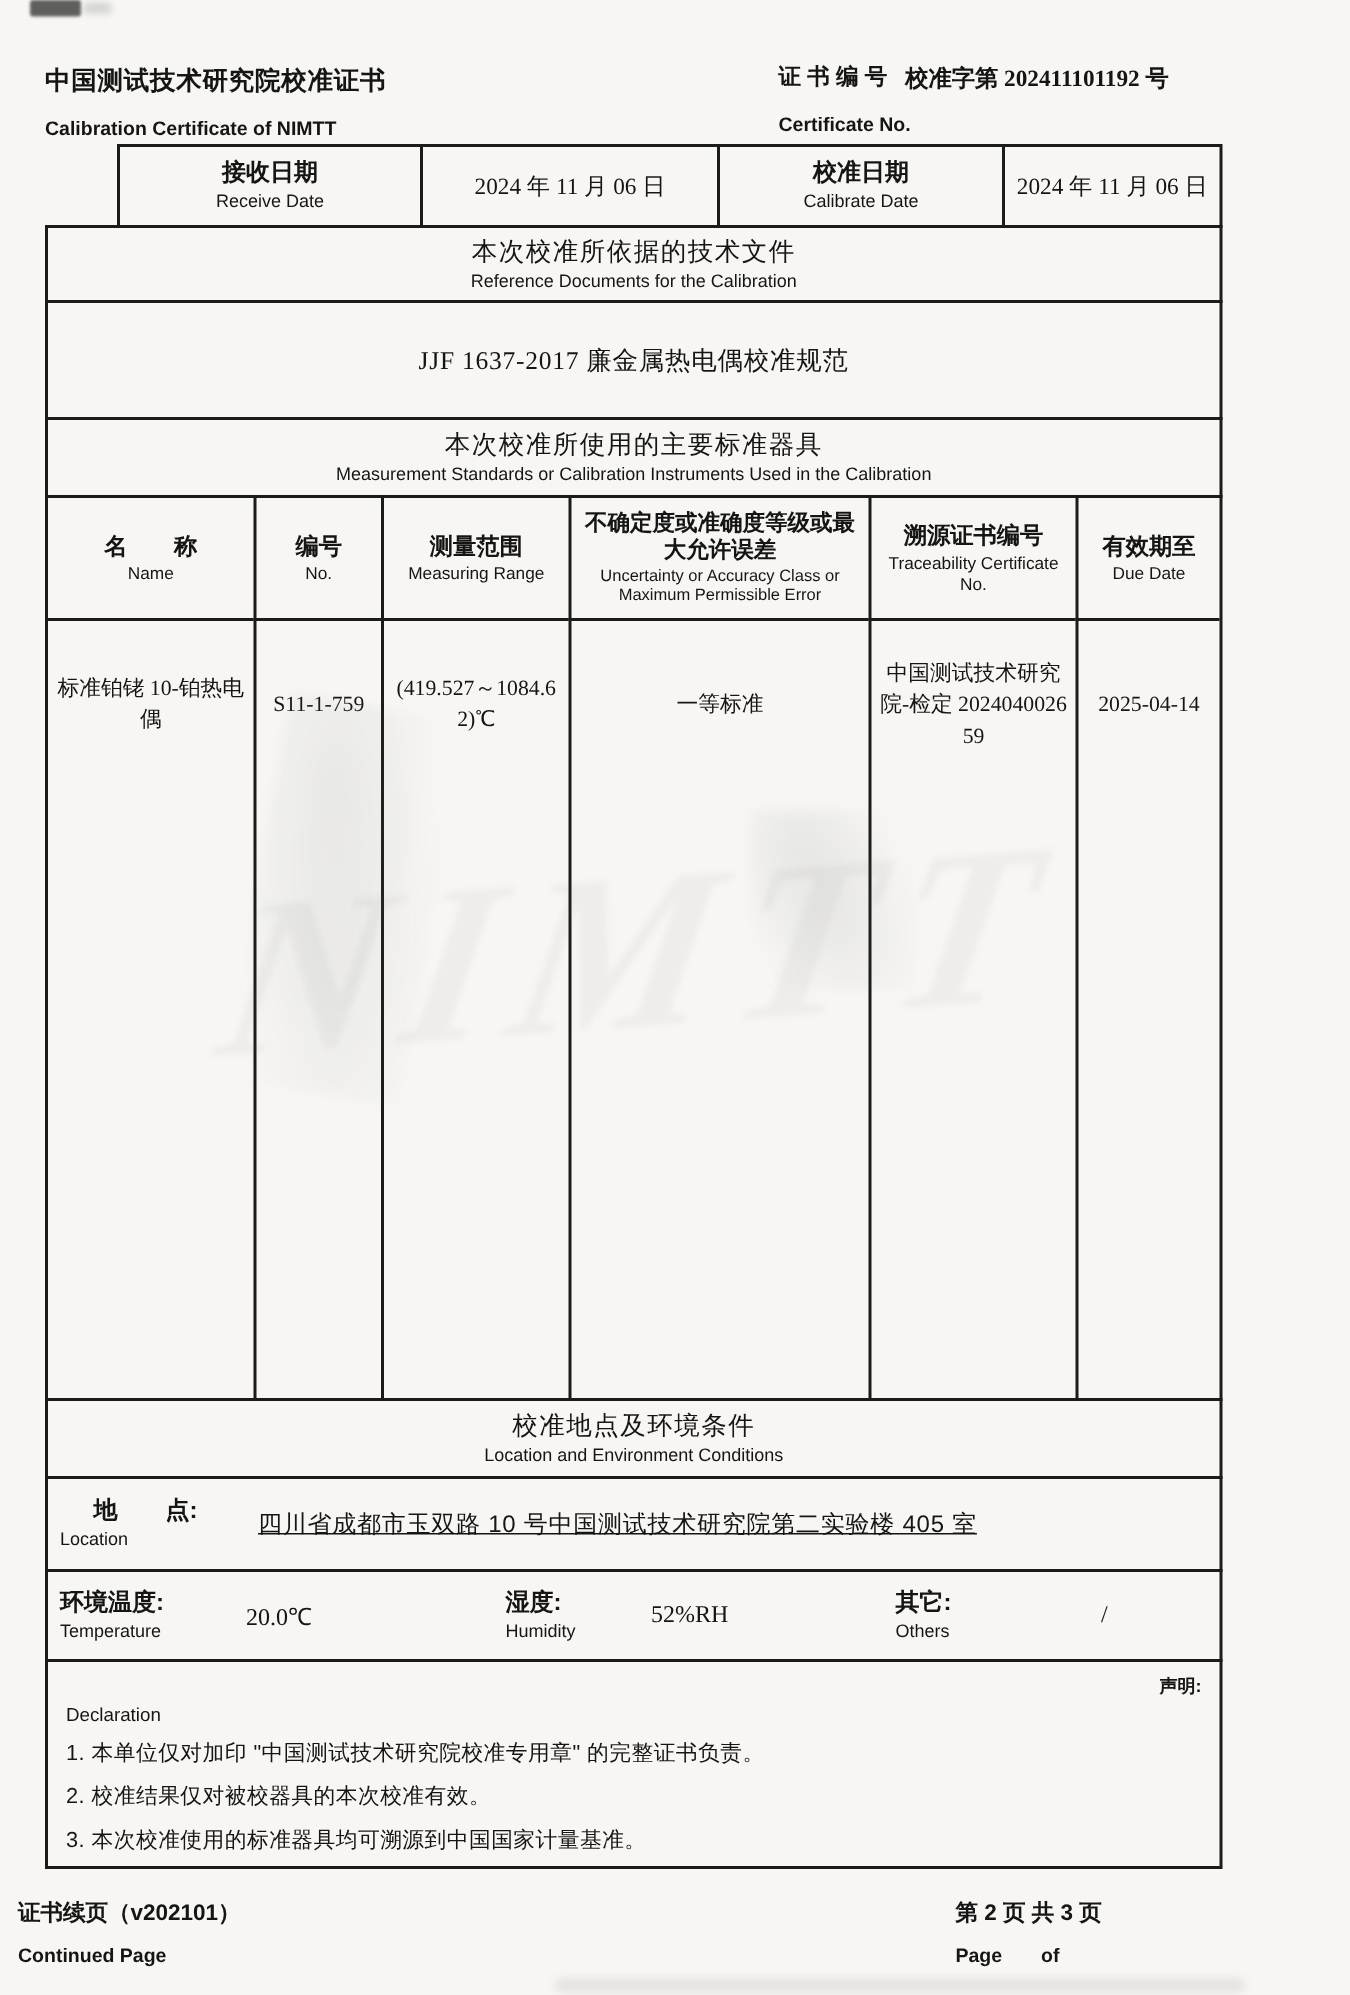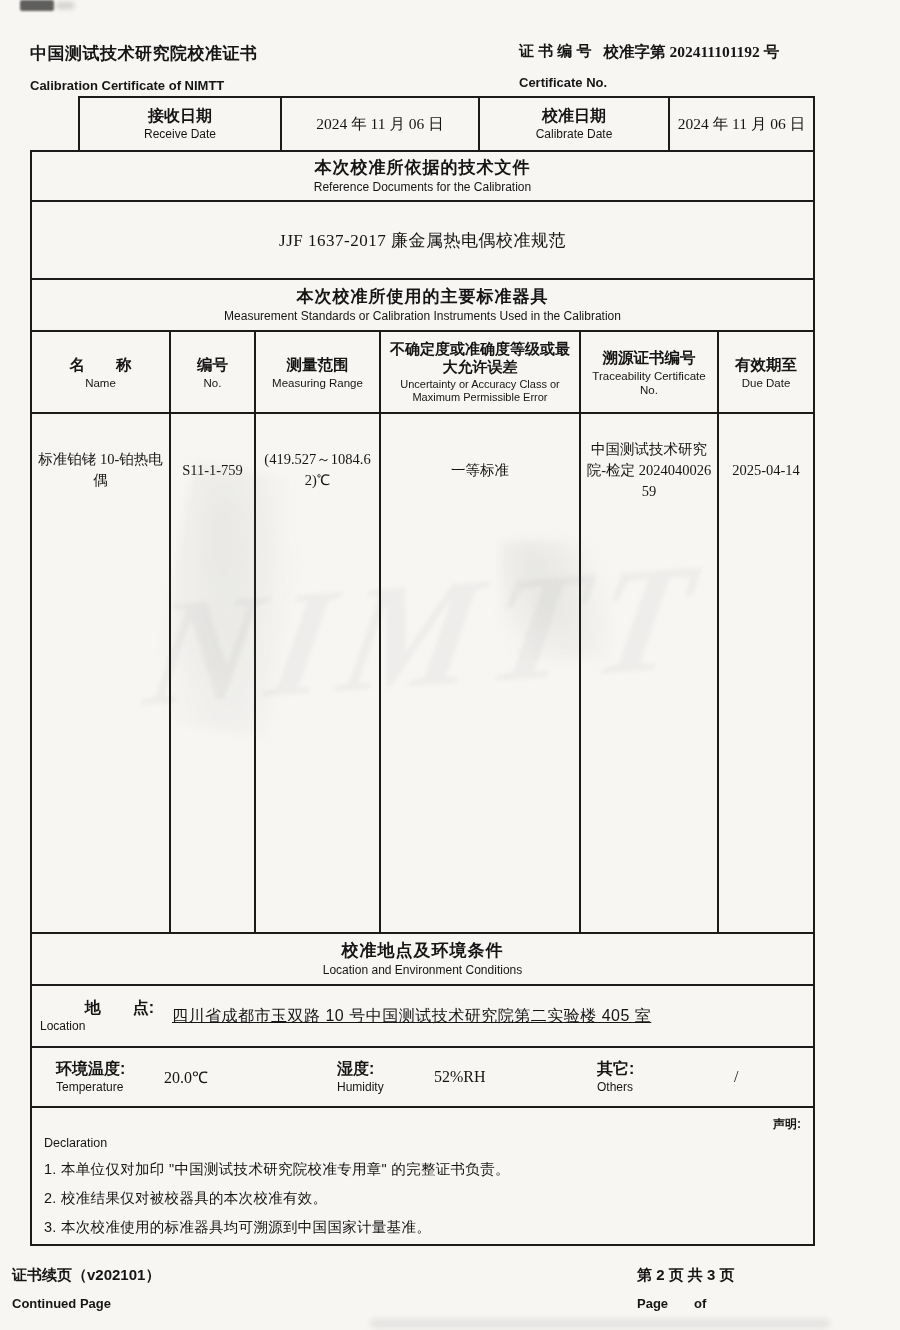--- a/index.html
+++ b/index.html
@@ -63,21 +63,21 @@
   .box + .box { margin-top: -2px; }
 
   .grid-dates { display: grid; grid-template-columns: 200px 198px 190px 1fr; height: 56px; margin-left: 48px; }
   .grid-dates > div { border-left: 2px solid #1b1b1b; display: flex; flex-direction: column; align-items: center; justify-content: center; }
   .grid-dates > div:first-child { border-left: none; }
   .lbl-cn { font-size: 16px; font-weight: bold; line-height: 20px; }
   .lbl-en { font-size: 12px; line-height: 15px; margin-top: 1px; }
   .date-val { font-family: "Liberation Serif", serif; font-size: 15.5px; }
 
   .section-title { height: 52px; display: flex; flex-direction: column; align-items: center; justify-content: center; }
-  .section-title .t-cn { font-size: 17px; font-weight: bold; letter-spacing: 1px; line-height: 21px; }
+  .section-title .t-cn { font-size: 17px; font-weight: normal; letter-spacing: 1px; line-height: 21px; }
   .section-title .t-en { font-size: 12px; line-height: 15px; margin-top: 2px; }
 
   .ref-doc { height: 80px; display: flex; align-items: center; justify-content: center; }
   .ref-doc .doc-text { font-size: 17px; font-family: "Liberation Serif", serif; letter-spacing: .5px; }
 
   .std-title { height: 54px; }
 
   .std-table { height: 604px; display: grid; grid-template-columns: 137px 85px 125px 200px 138px 1fr; grid-template-rows: 82px 1fr; }
   .std-table > div { border-left: 2px solid #1b1b1b; }
   .std-table > div:nth-child(6n+1) { border-left: none; }
@@ -85,25 +85,25 @@
   .std-hcell .h-cn { font-size: 15.5px; font-weight: bold; line-height: 19px; }
   .std-hcell .h-en { font-size: 11.5px; line-height: 14px; margin-top: 2px; }
   .std-hcell.tight .h-cn { font-size: 15px; line-height: 18px; }
   .std-hcell.tight .h-en { font-size: 11px; line-height: 13.5px; }
   .std-dcell { display: flex; flex-direction: column; align-items: stretch; }
   .cell-top { height: 112px; display: flex; align-items: center; justify-content: center; text-align: center; padding: 4px 5px; font-family: "Liberation Serif", serif; font-size: 14.5px; line-height: 21px; word-break: break-all; }
 
   .loc-title { height: 54px; }
   .loc-row { height: 64px; display: flex; align-items: center; }
   .inline-label { padding-left: 8px; width: 122px; }
-  .inline-label .lbl-cn { text-align: right; }
+  .inline-label .lbl-cn { text-align: center; }
   .loc-value { font-size: 16px; padding-left: 18px; letter-spacing: .5px; text-decoration: underline; }
 
   .env-row { height: 62px; display: flex; align-items: center; }
-  .env-label { width: 120px; padding-left: 24px; }
+  .env-label { width: 120px; padding-left: 8px; }
   .env-label.w2 { width: 95px; padding-left: 10px; }
   .env-value { width: 175px; padding-left: 12px; font-family: "Liberation Serif", serif; font-size: 16px; }
   .env-value.w2 { width: 165px; padding-left: 12px; }
   .env-value.w3 { flex: 1; padding-left: 52px; }
 
   .decl-box { padding: 8px 12px 10px 12px; height: 140px; }
   .decl-cn { font-size: 12px; font-weight: bold; text-align: right; }
   .decl-en { font-size: 12.5px; margin-top: 3px; }
   .decl-items { margin-top: 5px; }
   .decl-item { font-size: 14.5px; line-height: 29px; letter-spacing: .3px; }

